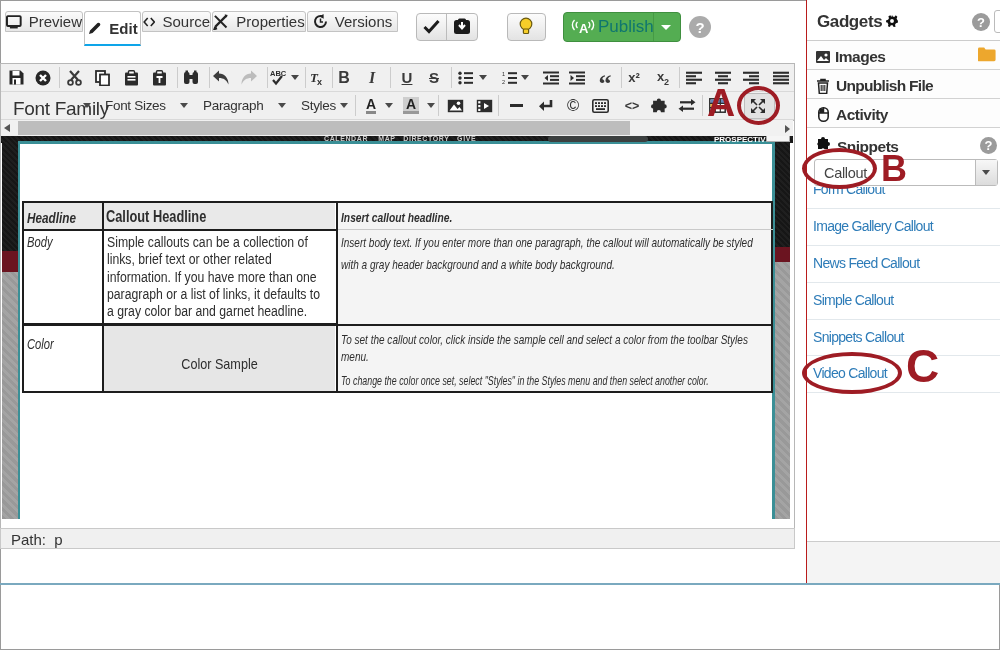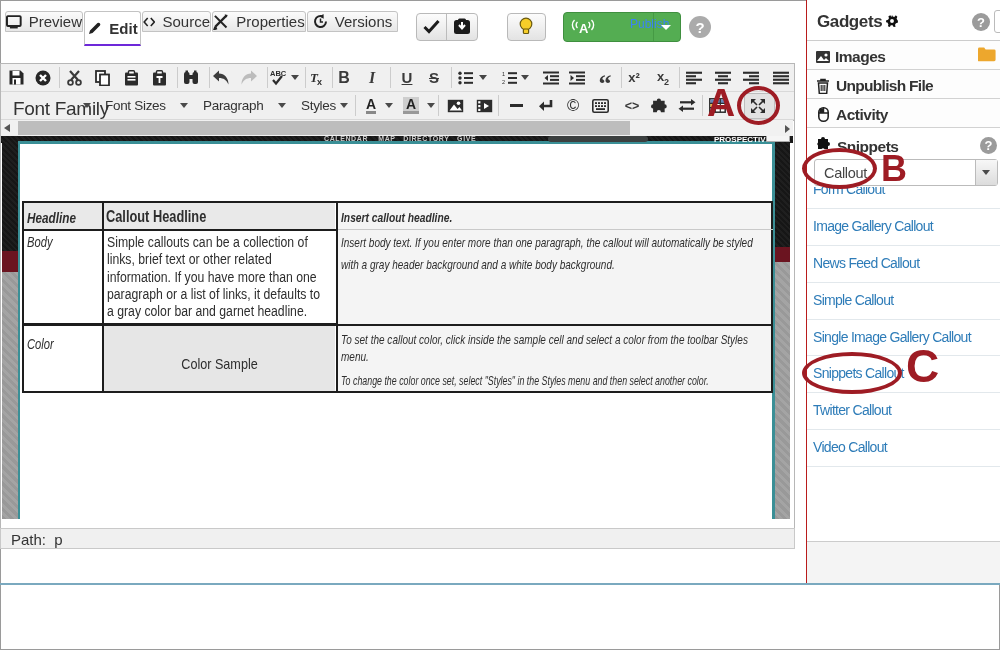--- a/index.html
+++ b/index.html
@@ -3,21 +3,21 @@
 <meta charset="utf-8">
 <style>
 html,body{margin:0;padding:0;}
 body{width:1000px;height:650px;position:relative;overflow:hidden;background:#fff;
   font-family:"Liberation Sans",sans-serif;box-shadow:inset 0 0 0 1px #9a9a9a;}
 .abs{position:absolute;}
 
 .tab{position:absolute;top:11px;height:21px;border:1px solid #c3c3c3;border-radius:3px 3px 0 0;
   background:linear-gradient(#fbfbfb,#e7e7e7);color:#333;font-size:15px;white-space:nowrap;
   display:flex;align-items:center;justify-content:center;gap:7px;box-sizing:border-box;}
-.tab.active{background:#fff;border-bottom:2px solid #6d28d9;font-weight:bold;height:35px;}
+.tab.active{background:#fff;border-bottom:2px solid #0ea5e9;font-weight:bold;height:35px;}
 .btnGrad{background:linear-gradient(#fcfcfc,#e3e3e3);border:1px solid #b9b9b9;border-radius:4px;box-sizing:border-box;}
 
 #editor{position:absolute;left:0;top:63px;width:795px;border:1px solid #b7b7b7;box-sizing:border-box;}
 .trow{position:relative;height:27px;background:#f0f0f0;border-bottom:1px solid #d9d9d9;}
 .ic{position:absolute;top:0;height:27px;display:flex;align-items:center;justify-content:center;color:#3a3a3a;}
 .sep{position:absolute;top:3px;height:21px;width:1px;background:#ccc;}
 .caret{width:0;height:0;border-left:4px solid transparent;border-right:4px solid transparent;border-top:5px solid #4a4a4a;}
 .ddlabel{font-size:15px;color:#333;white-space:nowrap;}
 
 #hscroll{position:absolute;left:1px;top:120px;width:792px;height:16px;background:#f1f1f1;}
@@ -79,21 +79,21 @@
   </svg>
 
 <div class="btnGrad abs" style="left:507px;top:13px;width:39px;height:28px;"></div>
 <svg class="abs" style="left:518px;top:17px;" width="16" height="20" viewBox="0 0 16 20">
     <circle cx="8" cy="7" r="5.8" fill="#f7ce29" stroke="#6a5a10" stroke-width="1.2"></circle>
     <rect x="5.4" y="12" width="5.2" height="4.5" rx="1" fill="#f7ce29" stroke="#6a5a10" stroke-width="1.2"></rect>
   </svg>
 
 <div class="abs" style="left:563px;top:12px;width:118px;height:30px;background:#54ad52;border:1px solid #3f8f3f;border-radius:4px;box-sizing:border-box;"></div>
 <div class="abs" style="left:653px;top:13px;width:1px;height:28px;background:#459a44;"></div>
-<div class="abs" style="left:630px;top:17px;color:#3b82f6;font-size:12px;">Publish</div>
+<div class="abs" style="left:598px;top:17px;color:#0f766e;font-size:17px;">Publish</div>
 <svg class="abs" style="left:570px;top:18px;" width="26" height="18" viewBox="0 0 26 18">
     <g stroke="#fff" fill="none" stroke-width="1.4">
       <path d="M4.5 2 A 7 7 0 0 0 4.5 12"></path>
       <path d="M7.5 4 A 4 4 0 0 0 7.5 10"></path>
       <path d="M21.5 2 A 7 7 0 0 1 21.5 12"></path>
       <path d="M18.5 4 A 4 4 0 0 1 18.5 10"></path>
     </g>
     <text x="9" y="15" font-size="13" font-weight="bold" fill="#fff" font-family="Liberation Sans">A</text>
   </svg>
 <div class="abs" style="left:661px;top:25px;width:0;height:0;border-left:5px solid transparent;border-right:5px solid transparent;border-top:5px solid #fff;"></div>
@@ -511,23 +511,21 @@
       <div class="abs" style="right:0;top:0;width:21px;height:25px;border-left:1px solid #bbb;background:linear-gradient(#f7f7f7,#dcdcdc);">
         <div class="caret" style="position:absolute;left:6px;top:10px;"></div>
       </div>
     </div>
   </div>
   <div class="slist" style="position:relative;margin-top:-15px;z-index:1;">
     <div class="sitem">Form Callout</div>
     <div class="sitem">Image Gallery Callout</div>
     <div class="sitem">News Feed Callout</div>
     <div class="sitem">Simple Callout</div>
-    <div class="sitem">Single Image Gallery Callout</div>
     <div class="sitem">Snippets Callout</div>
-    <div class="sitem">Twitter Callout</div>
     <div class="sitem">Video Callout</div>
   </div>
   <div class="abs" style="left:0;top:541px;width:194px;height:42px;background:#f4f4f4;border-top:1px solid #ccc;box-sizing:border-box;"></div>
 </div>
 
 <div class="abs" style="left:0;top:583px;width:1000px;height:2px;background:#7aa9bf;"></div>
 
 <div class="anno" style="left:707px;top:83px;font-size:39px;">A</div>
 <div class="aellipse" style="left:737px;top:86px;width:43px;height:39px;"></div>
 <div class="aellipse" style="left:802px;top:148px;width:75px;height:41px;border-width:4.5px;"></div>

